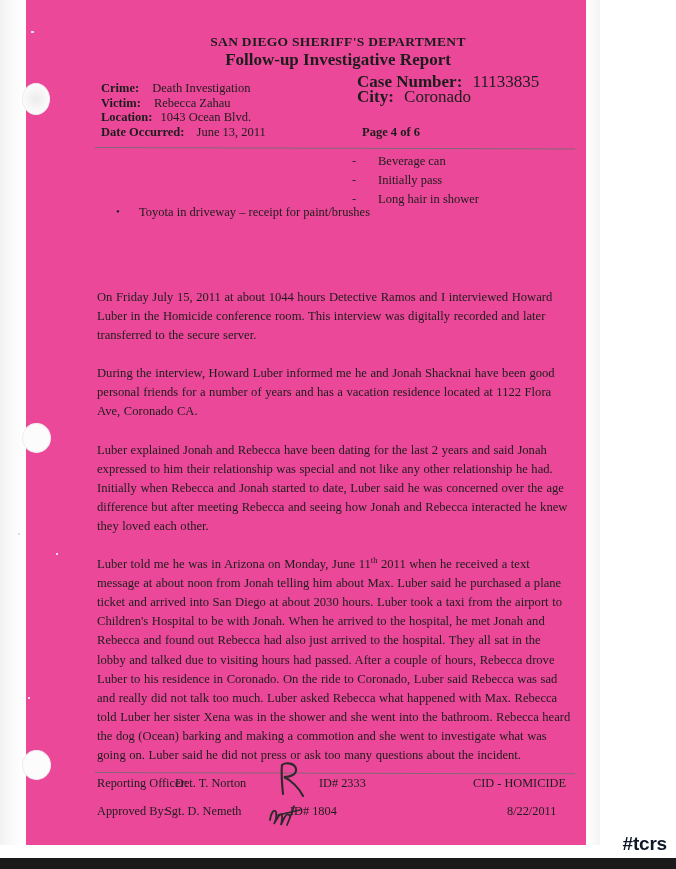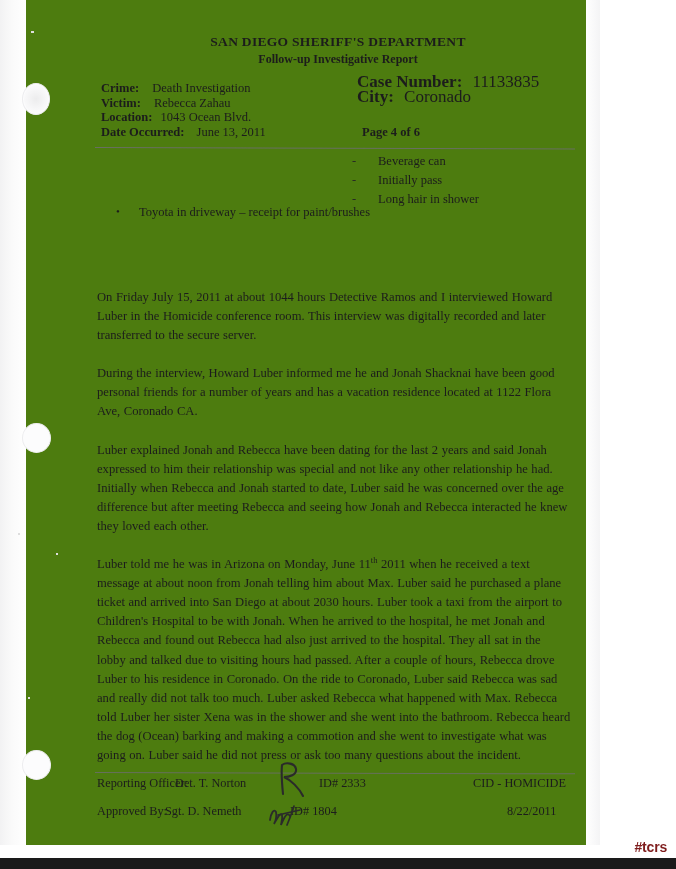--- a/index.html
+++ b/index.html
@@ -15,21 +15,21 @@
     font-family: "Liberation Serif", serif;
     color: #1c1c1c;
   }
 
   
   #page {
     position: absolute;
     left: 0; top: 0;
     width: 600px;
     height: 845px;
-    background: #4d7c0f;
+    background: #ec4899;
     overflow: hidden;
   }
   
   #page::before {
     content: "";
     position: absolute;
     left: 0; top: 0;
     width: 26px; height: 100%;
     background: linear-gradient(to right, #f2f2f3 0%, #fafafa 45%, #ffffff 100%);
     pointer-events: none;
@@ -79,21 +79,21 @@
     text-align: center;
   }
   .doc-title {
     font-weight: bold;
     font-size: 13.5px;
     letter-spacing: 0.3px;
     line-height: 17px;
   }
   .doc-subtitle {
     font-weight: bold;
-    font-size: 12px;
+    font-size: 17px;
     line-height: 17px;
     margin-top: 1px;
   }
 
   
   .hdr-left {
     position: absolute;
     left: 101px;
     top: 81px;
     width: 260px;
@@ -226,24 +226,23 @@
   #sig-approver { left: 170px; top: 0px; }
   .sig svg { display: block; }
 
   
   #watermark {
     position: absolute;
     right: 9px;
     top: 833px;
     font-family: "Liberation Sans", sans-serif;
     font-weight: bold;
-    font-size: 14px;
-    color: #7f1d1d;
+    font-size: 19px;
+    color: #0f172a;
     letter-spacing: -0.2px;
-    margin-top: 6px;
   }
 
   
   #bottom-strip {
     position: absolute;
     left: 0;
     top: 858px;
     width: 676px;
     height: 11px;
     background: #1a1a1a;

